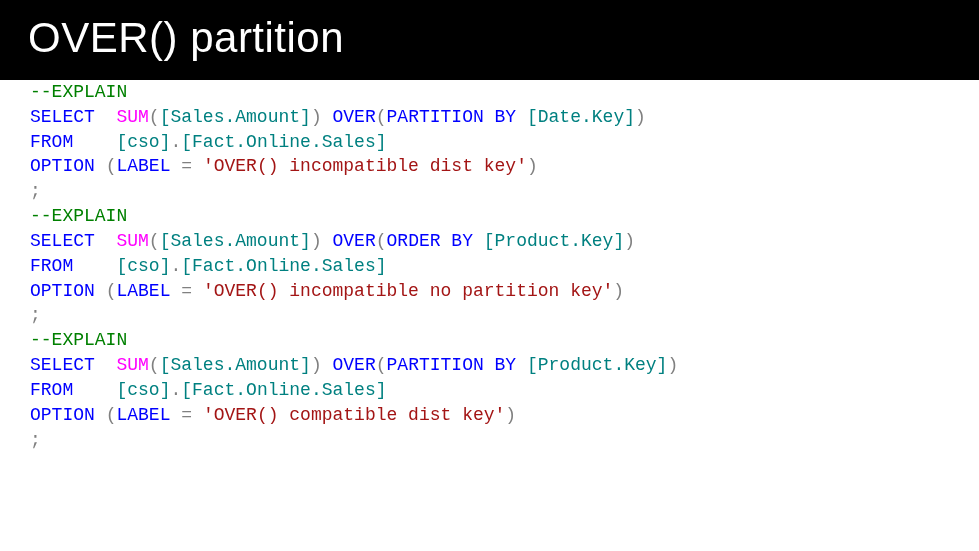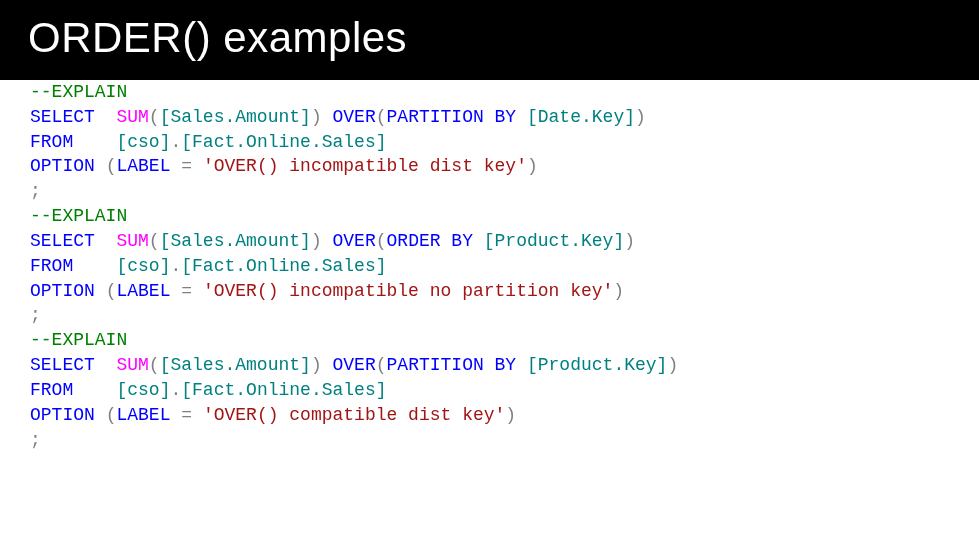--- a/index.html
+++ b/index.html
@@ -25,21 +25,21 @@
   .gray { color: #808080; }
   .cmt  { color: #008000; }
   .str  { color: #a31515; }
   .fn   { color: #ff00ff; }
   .name { color: #008080; }
 </style>
 </head>
 <body>
 <div class="slide">
 
-<div class="title-bar">ORDER() examples</div>
+<div class="title-bar">OVER() partition</div>
 
 <div class="code-block"><span class="cmt">--EXPLAIN</span>
 <span class="kw">SELECT</span>  <span class="fn">SUM</span><span class="gray">(</span><span class="name">[Sales.Amount]</span><span class="gray">)</span> <span class="kw">OVER</span><span class="gray">(</span><span class="kw">PARTITION BY</span> <span class="name">[Date.Key]</span><span class="gray">)</span>
 <span class="kw">FROM</span>    <span class="name">[cso]</span><span class="gray">.</span><span class="name">[Fact.Online.Sales]</span>
 <span class="kw">OPTION</span> <span class="gray">(</span><span class="kw">LABEL</span> <span class="gray">=</span> <span class="str">'OVER() incompatible dist key'</span><span class="gray">)</span>
 <span class="gray">;</span>
 <span class="cmt">--EXPLAIN</span>
 <span class="kw">SELECT</span>  <span class="fn">SUM</span><span class="gray">(</span><span class="name">[Sales.Amount]</span><span class="gray">)</span> <span class="kw">OVER</span><span class="gray">(</span><span class="kw">ORDER BY</span> <span class="name">[Product.Key]</span><span class="gray">)</span>
 <span class="kw">FROM</span>    <span class="name">[cso]</span><span class="gray">.</span><span class="name">[Fact.Online.Sales]</span>
 <span class="kw">OPTION</span> <span class="gray">(</span><span class="kw">LABEL</span> <span class="gray">=</span> <span class="str">'OVER() incompatible no partition key'</span><span class="gray">)</span>

